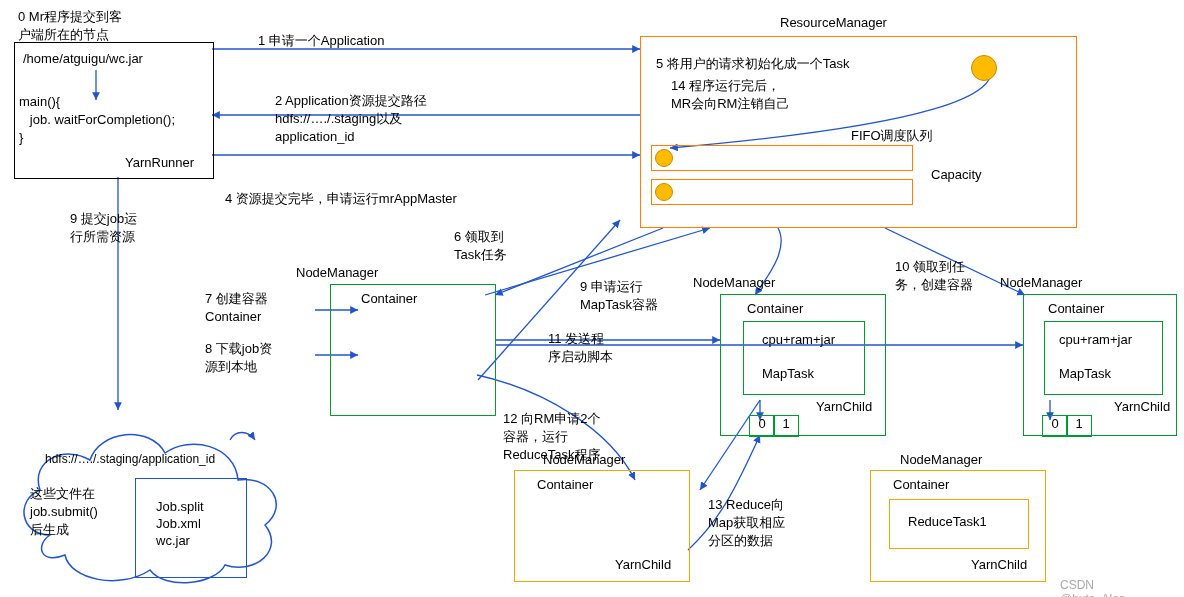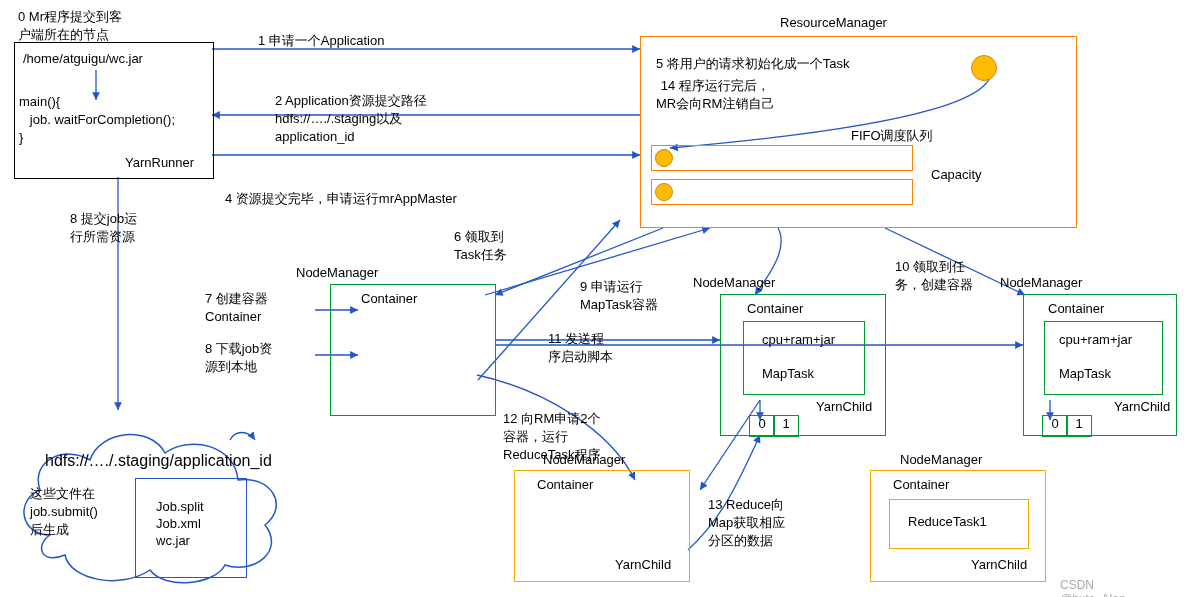--- a/index.html
+++ b/index.html
@@ -58,21 +58,21 @@
    job. waitForCompletion();
 }</div>
   <div class="txt" style="left:110px;top:112px;">YarnRunner</div>
 </div>
 
 <div class="txt" style="left:225px;top:32px;margin-left:33px;">1 申请一个Application</div>
 <div class="txt" style="left:275px;top:80px;line-height:1.4;margin-top:12px;">2 Application资源提交路径
 hdfs://…./.staging以及
 application_id</div>
 <div class="txt" style="left:225px;top:190px;">4 资源提交完毕，申请运行mrAppMaster</div>
-<div class="txt" style="left:70px;top:210px;line-height:1.4;">8 提交job运
+<div class="txt" style="left:70px;top:210px;line-height:1.4;">9 提交job运
 行所需资源</div>
 <div class="txt" style="left:454px;top:228px;line-height:1.4;">6 领取到
 Task任务</div>
 <div class="txt" style="left:205px;top:290px;line-height:1.4;">7 创建容器
 Container</div>
 <div class="txt" style="left:205px;top:340px;line-height:1.4;">8 下载job资
 源到本地</div>
 <div class="txt" style="left:580px;top:278px;line-height:1.4;">9 申请运行
 MapTask容器</div>
 <div class="txt" style="left:895px;top:258px;line-height:1.4;">10 领取到任
@@ -82,21 +82,21 @@
 <div class="txt" style="left:503px;top:410px;line-height:1.4;">12 向RM申请2个
 容器，运行
 ReduceTask程序</div>
 <div class="txt" style="left:708px;top:496px;line-height:1.4;">13 Reduce向
 Map获取相应
 分区的数据</div>
 
 <div class="txt" style="left:780px;top:15px;">ResourceManager</div>
 <div class="box orange" style="left:640px;top:36px;width:435px;height:190px;">
   <div class="txt" style="left:15px;top:18px;">5 将用户的请求初始化成一个Task</div>
-  <div class="txt" style="left:15px;top:40px;line-height:1.4;text-align:center;">14 程序运行完后，
+  <div class="txt" style="left:30px;top:40px;line-height:1.4;">14 程序运行完后，
 MR会向RM注销自己</div>
   <div class="circle" style="left:330px;top:18px;width:24px;height:24px;"></div>
   <div class="txt" style="left:210px;top:90px;">FIFO调度队列</div>
   <div class="box orange" style="left:10px;top:108px;width:260px;height:24px;"></div>
   <div class="circle" style="left:14px;top:112px;width:16px;height:16px;"></div>
   <div class="box orange" style="left:10px;top:142px;width:260px;height:24px;"></div>
   <div class="circle" style="left:14px;top:146px;width:16px;height:16px;"></div>
   <div class="txt" style="left:290px;top:130px;">Capacity</div>
 </div>
 
@@ -140,21 +140,21 @@
   <div class="txt" style="left:22px;top:6px;">Container</div>
   <div class="box yellow" style="left:18px;top:28px;width:138px;height:48px;">
     <div class="txt" style="left:18px;top:14px;">ReduceTask1</div>
   </div>
   <div class="txt" style="left:100px;top:86px;">YarnChild</div>
 </div>
 
 <svg style="left:10px;top:405px;" width="290" height="185">
   <path d="M40,130 C10,130 5,95 30,85 C20,55 55,40 80,55 C90,25 140,20 155,48 C180,30 225,40 228,75 C260,70 280,100 255,120 C275,145 245,170 215,160 C205,180 155,185 140,165 C110,185 60,175 55,150 C30,160 25,140 40,130 Z" fill="none" stroke="#2255cc" stroke-width="1.5"></path>
 </svg>
-<div class="txt" style="left:45px;top:452px;font-size:16px;">hdfs://…./.staging/application_id</div>
+<div class="txt" style="left:45px;top:452px;font-size:12px;">hdfs://…./.staging/application_id</div>
 <div class="txt" style="left:30px;top:485px;line-height:1.4;">这些文件在
 job.submit()
 后生成</div>
 <div class="box blue" style="left:135px;top:478px;width:70px;height:58px;padding:20px;line-height:1.3;">Job.split
 Job.xml
 wc.jar</div>
 
 <div class="watermark" style="left:1060px;top:578px;">CSDN @hutc_Alan</div>
 </div>
 

